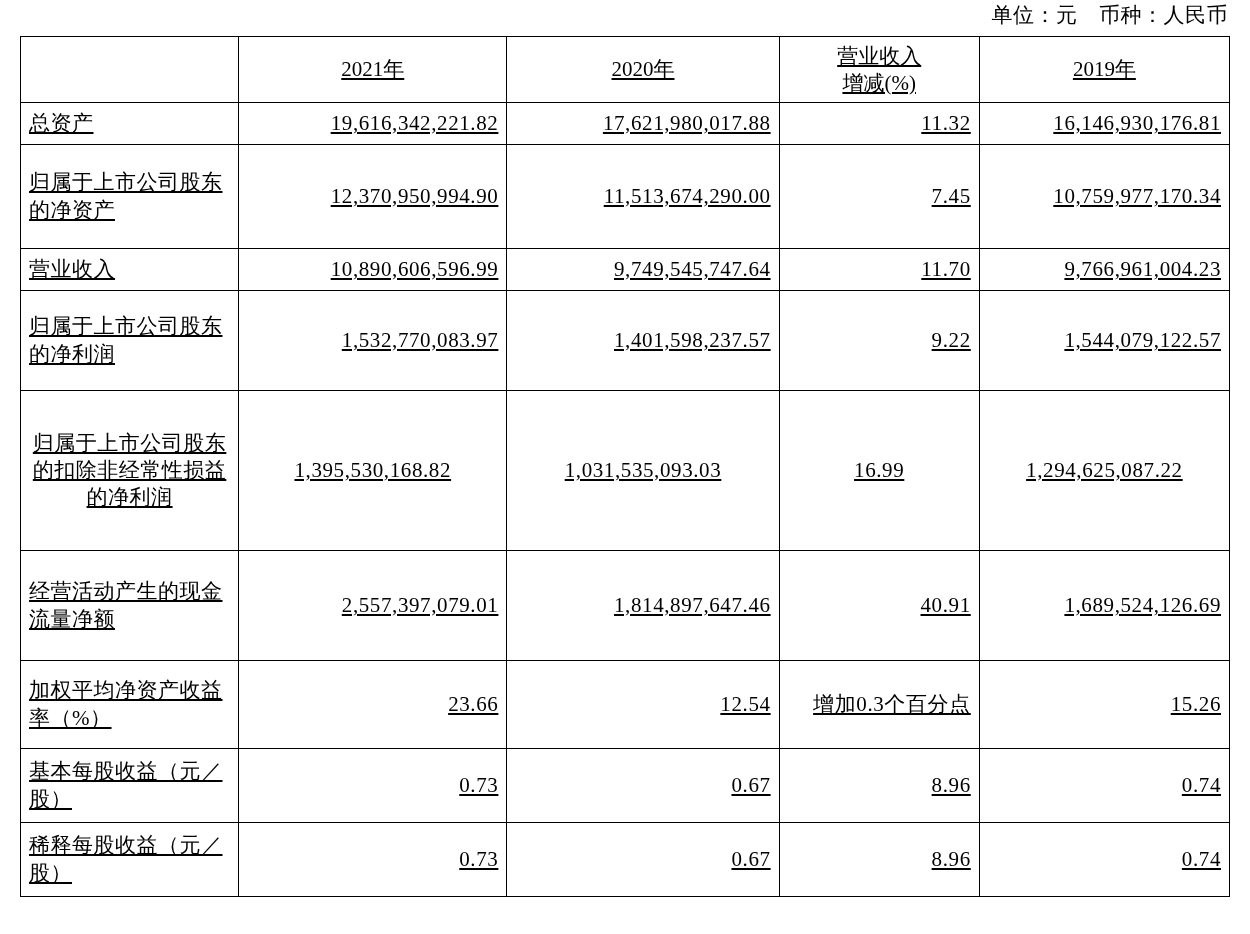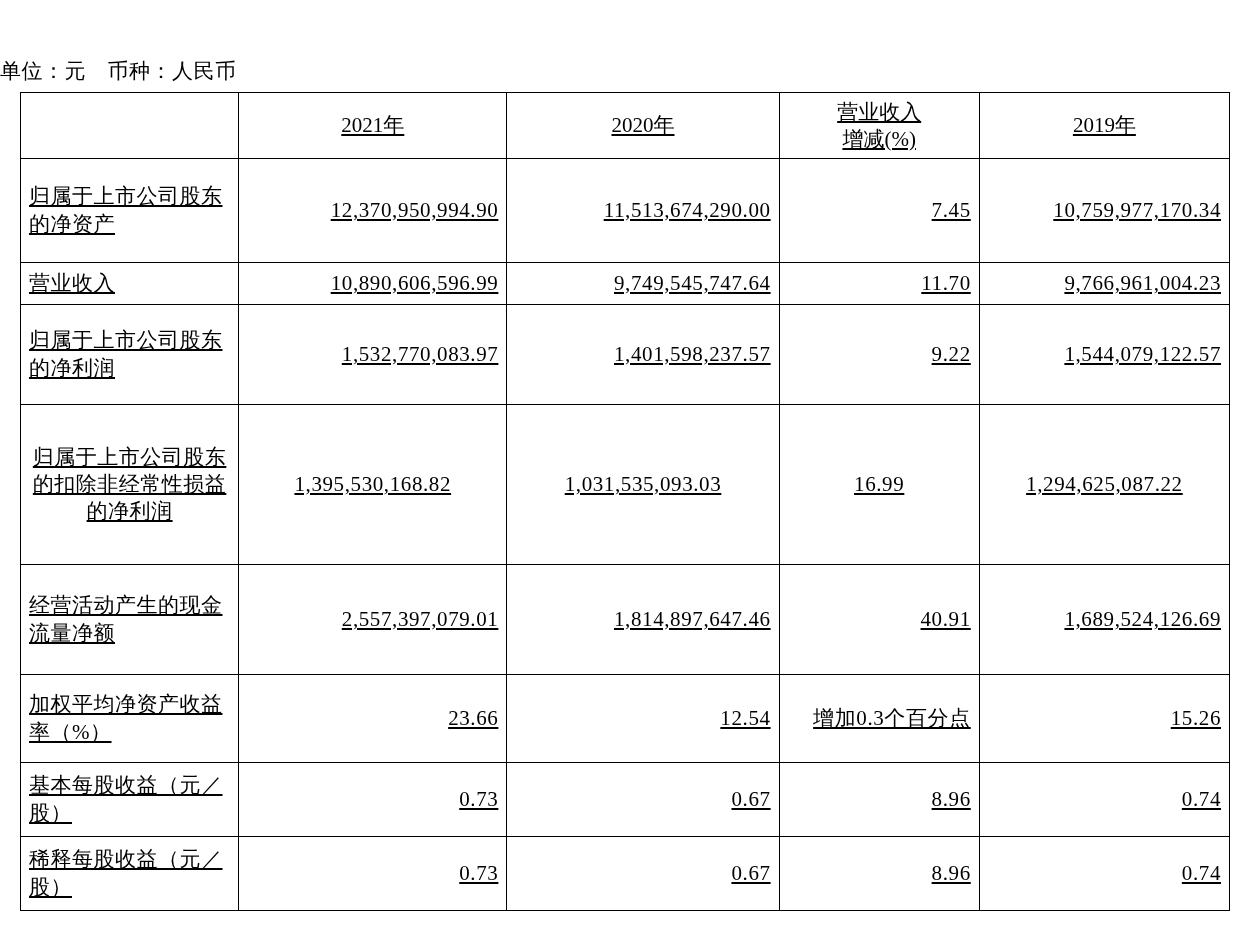--- a/index.html
+++ b/index.html
@@ -15,25 +15,25 @@
     -webkit-font-smoothing: antialiased;
   }
   .page {
     width: 1250px;
     height: 934px;
     box-sizing: border-box;
     padding: 0;
     position: relative;
   }
   .unit-line {
+    text-align: right;
     font-size: 21px;
     line-height: 1;
-    padding: 25px 22px 10px 0;
+    padding: 5px 22px 10px 0;
     letter-spacing: 0.5px;
-    margin-top: 36px;
   }
   table.fin {
     border-collapse: collapse;
     table-layout: fixed;
     width: 1210px;
     margin: 0 20px;
     border: 1px solid #000;
     text-decoration: underline;
   }
   table.fin td, table.fin th {
@@ -109,20 +109,27 @@
         <th>2021年</th>
         <th>2020年</th>
         <th>
           <span class="hdr-two">营业收入</span>
           <span class="hdr-two">增减(%)</span>
         </th>
         <th>2019年</th>
       </tr>
     </thead>
     <tbody>
+      <tr class="r-total">
+        <td class="label">总资产</td>
+        <td class="num">19,616,342,221.82</td>
+        <td class="num">17,621,980,017.88</td>
+        <td class="num">11.32</td>
+        <td class="num">16,146,930,176.81</td>
+      </tr>
       <tr class="r-equity">
         <td class="label">归属于上市公司股东的净资产</td>
         <td class="num">12,370,950,994.90</td>
         <td class="num">11,513,674,290.00</td>
         <td class="num">7.45</td>
         <td class="num">10,759,977,170.34</td>
       </tr>
       <tr class="r-revenue">
         <td class="label">营业收入</td>
         <td class="num">10,890,606,596.99</td>

